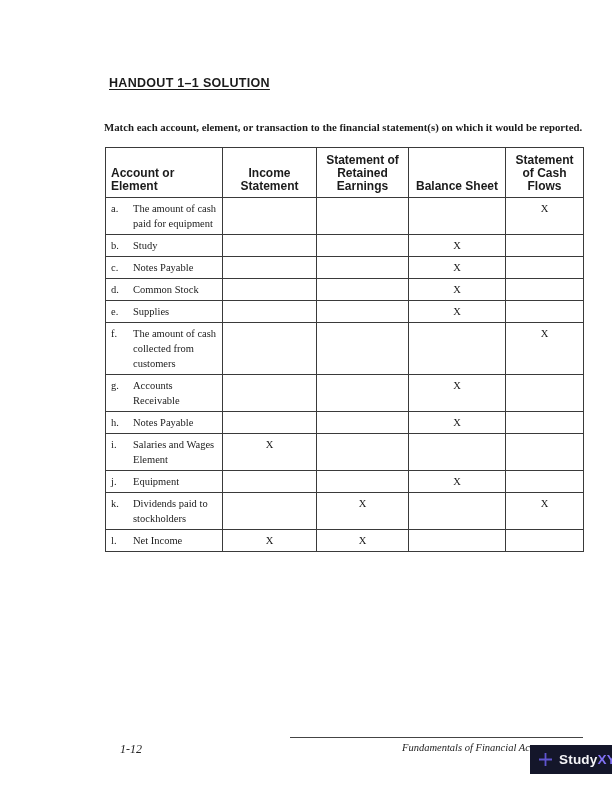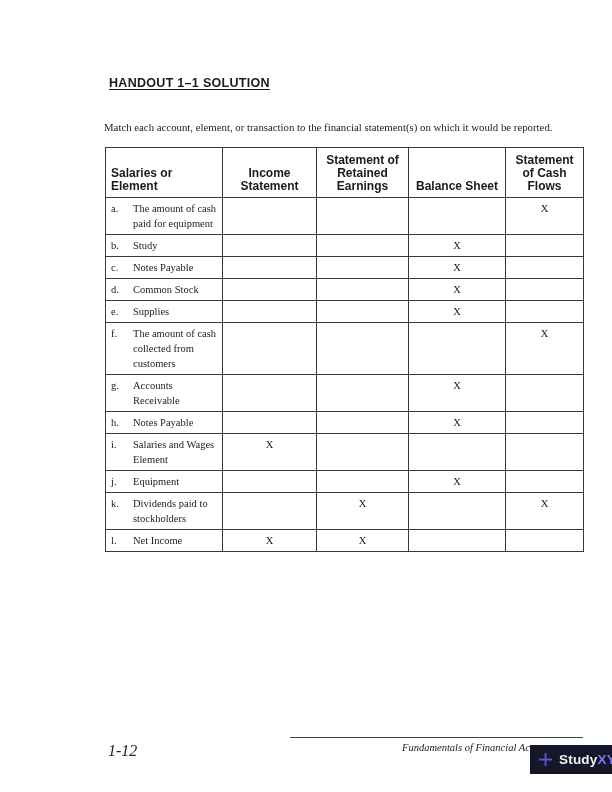--- a/index.html
+++ b/index.html
@@ -38,20 +38,21 @@
     color: #1b1b1b;
   }
   .instruction {
     position: absolute;
     left: 84px;
     top: 121px;
     font-family: "Liberation Serif", serif;
     font-size: 10.8px;
     white-space: nowrap;
     color: #1b1b1b;
+    font-weight: bold;
   }
   table.fs-table {
     position: absolute;
     left: 85px;
     top: 147px;
     width: 478px;
     border-collapse: collapse;
     table-layout: fixed;
   }
   .fs-table th, .fs-table td {
@@ -84,25 +85,25 @@
     padding-left: 5px;
   }
   .fs-table td.mark {
     text-align: center;
   }
   .acct-inner { display: flex; }
   .acct-inner .letter { flex: 0 0 22px; }
   .acct-inner .lbl { flex: 1 1 auto; }
   .footer-pagenum {
     position: absolute;
-    left: 88px;
+    left: 100px;
     top: 742px;
     font-family: "Liberation Serif", serif;
     font-style: italic;
-    font-size: 16px;
+    font-size: 12px;
     color: #222;
   }
   .footer-rule {
     position: absolute;
     left: 270px;
     top: 737px;
     width: 293px;
     height: 1px;
     background: #444;
   }
@@ -159,21 +160,21 @@
   <table class="fs-table">
     <colgroup>
       <col style="width:117px">
       <col style="width:94px">
       <col style="width:92px">
       <col style="width:97px">
       <col style="width:78px">
     </colgroup>
     <thead>
       <tr>
-        <th class="acct-h">Salaries or Element</th>
+        <th class="acct-h">Account or Element</th>
         <th>Income Statement</th>
         <th>Statement of Retained Earnings</th>
         <th>Balance Sheet</th>
         <th>Statement of Cash Flows</th>
       </tr>
     </thead>
     <tbody id="table-body">
         <tr>
           <td class="acct">
             <div class="acct-inner">

